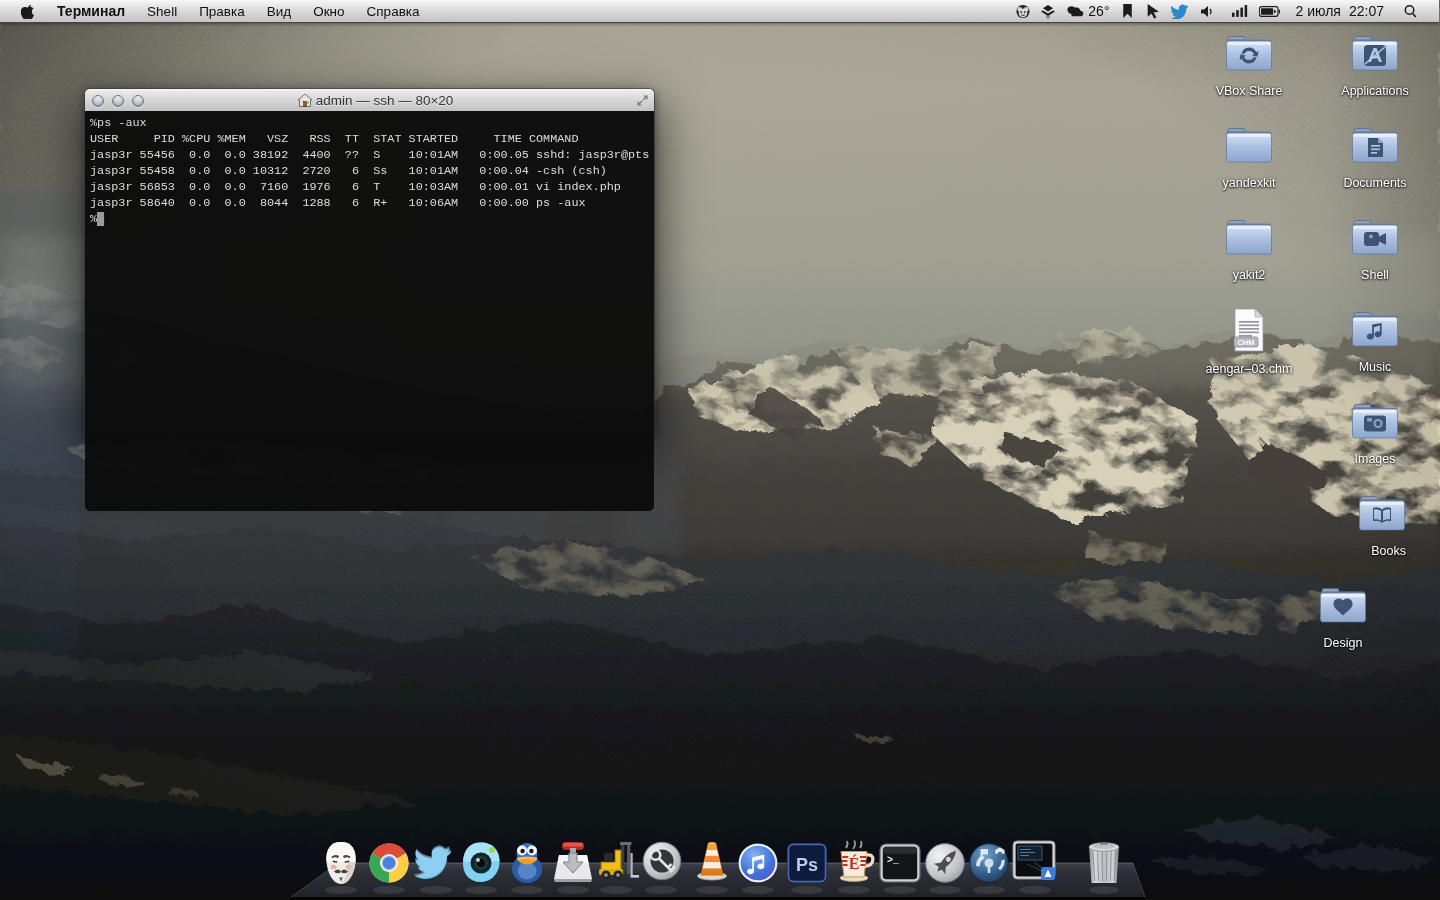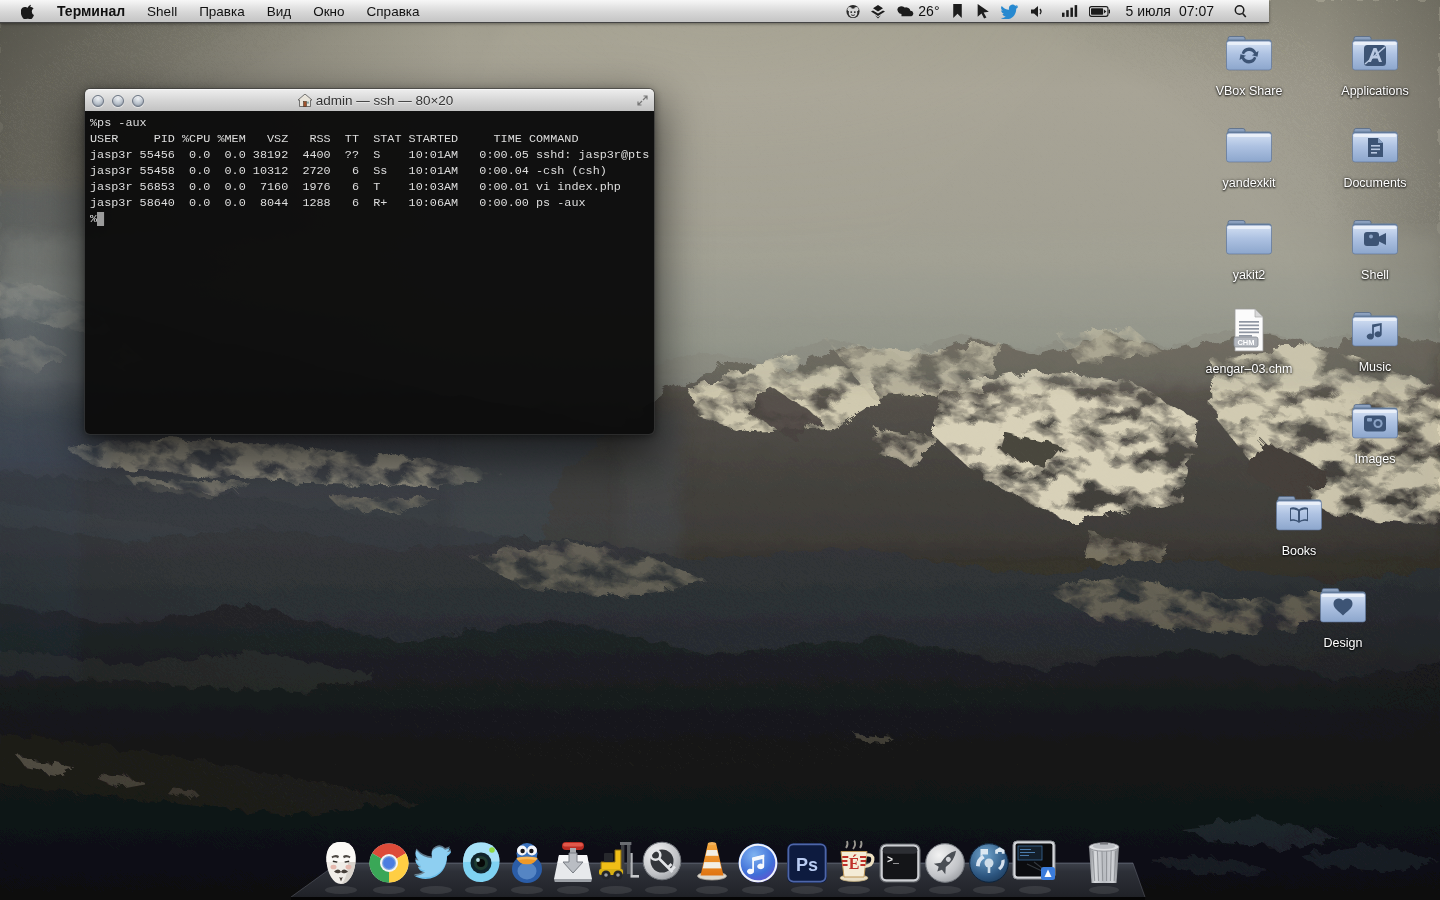--- a/index.html
+++ b/index.html
@@ -1,39 +1,39 @@
 <!DOCTYPE html>
 <html><head>
 <meta charset="utf-8">
 <style>
 html,body{margin:0;padding:0;width:1440px;height:900px;overflow:hidden;background:#222;}
 #screen{position:absolute;top:0;left:0;width:1440px;height:900px;font-family:"Liberation Sans",sans-serif;}
 #wall{position:absolute;top:0;left:0;}
 
-#menubar{position:absolute;top:0;left:0;width:1269px;height:22px;
+#menubar{position:absolute;top:0;left:0;width:1439px;height:22px;
  background:linear-gradient(#f7f7f7,#d7d7d7 55%,#c4c4c4);
  border-bottom:1px solid #444;box-shadow:0 1px 3px rgba(0,0,0,.4);
  display:flex;align-items:center;font-size:13.5px;color:#111;}
 #menubar .app{font-weight:bold;}
 #menubar .mi{margin:0 11px;white-space:nowrap;}
 #menubar .right{margin-left:auto;display:flex;align-items:center;justify-content:center;}
 #menubar .ri{display:flex;align-items:center;margin:0;white-space:nowrap;}
 
 #term{position:absolute;left:85px;top:89px;width:569px;height:345px;
  border-radius:5px;box-shadow:0 0 0 1px rgba(55,55,55,.6), 0 18px 45px 8px rgba(0,0,0,0.55), 0 2px 10px rgba(0,0,0,0.5);}
 #termtitle{height:22px;border-radius:5px 5px 0 0;
  background:linear-gradient(#ececec,#d8d8d8 45%,#c2c2c2);
  border-top:1px solid #f6f6f6;box-sizing:border-box;
  position:relative;}
 .tl{position:absolute;top:5px;width:12px;height:12px;border-radius:50%;
  background:radial-gradient(circle at 50% 28%,#edf0f3 0%,#c3cbd4 45%,#8d99a6 100%);border:0.5px solid #6c7684;box-sizing:border-box;
  box-shadow:inset 0 1px 1px rgba(255,255,255,.8), 0 1px 1px rgba(255,255,255,.6), inset 0 0 1px #667;}
 #termtitle .txt{position:absolute;top:3px;left:12px;right:0;text-align:center;
  font-size:13.5px;color:#333;text-shadow:0 1px 0 rgba(255,255,255,.5);}
-#termbody{height:323px;background:rgba(11,11,11,0.97);border-radius:0 0 5px 5px;
+#termbody{height:400px;background:rgba(11,11,11,0.97);border-radius:0 0 5px 5px;
  box-sizing:border-box;padding:4px 0 0 5px;}
 #termbody pre{margin:0;font-family:"Liberation Mono",monospace;font-size:11.8px;
  line-height:16px;color:#dedede;letter-spacing:0px;}
 .cursor{background:#9b9b9b;color:#9b9b9b;}
 
 .dicon{position:absolute;width:110px;text-align:center;}
 .dicon .lbl{margin-top:8px;font-size:12.5px;color:#fff;
  text-shadow:0 1px 2px rgba(0,0,0,.9),0 0 3px rgba(0,0,0,.8);}
 
 #dock{position:absolute;left:0;top:820px;width:1440px;height:80px;}
@@ -272,22 +272,22 @@
           </svg>
         </span>
   <span class="ri" style="margin-left:11px;">
           <svg width="21" height="13" viewBox="0 0 26 13">
             <rect x="0.5" y="0.5" width="23" height="12" rx="2.5" fill="none" stroke="#1c1c1c" stroke-width="1.4"></rect>
             <rect x="24.5" y="4" width="1.8" height="5" rx="1" fill="#1c1c1c"></rect>
             <rect x="2.5" y="2.5" width="15" height="8" rx="1" fill="#1c1c1c"></rect>
             <path d="M18.5 4 l3 2.5 -3 2.5 z" fill="#1c1c1c"></path>
           </svg>
         </span>
-  <span class="ri" style="font-size:14px;margin-left:16px;">5 июля</span>
-  <span class="ri" style="font-size:14px;margin-left:8px;">07:07</span>
+  <span class="ri" style="font-size:14px;margin-left:16px;">2 июля</span>
+  <span class="ri" style="font-size:14px;margin-left:8px;">22:07</span>
   <span class="ri" style="margin-left:20px;">
           <svg width="13" height="14" viewBox="0 0 15 15">
             <circle cx="6.4" cy="6.4" r="4.9" fill="none" stroke="#1c1c1c" stroke-width="1.7"></circle>
             <line x1="10" y1="10.4" x2="13.6" y2="14.4" stroke="#1c1c1c" stroke-width="1.9"></line>
           </svg>
         </span>
  </div>
 </div>
 <div id="term">
  <div id="termtitle">
@@ -388,21 +388,21 @@
       </svg>
  <div class="lbl">Music</div></div>
 <div class="dicon" style="left:1320px;top:403px;"><svg width="48" height="37" viewBox="0 0 48 37">
         <use href="#folderbase"></use>
         <rect x="13" y="12.5" width="22" height="16" rx="3" fill="#3d5475"></rect>
         <circle cx="27" cy="20.5" r="4.6" fill="#8aa2c4"></circle>
         <circle cx="27" cy="20.5" r="2.5" fill="#3d5475"></circle>
         <rect x="16" y="15" width="5" height="3.4" rx="1" fill="#8aa2c4"></rect>
       </svg>
  <div class="lbl">Images</div></div>
-<div class="dicon" style="left:1244px;top:495px;"><svg width="48" height="37" viewBox="0 0 48 37">
+<div class="dicon" style="left:1296px;top:495px;text-align:right;"><svg width="48" height="37" viewBox="0 0 48 37">
         <use href="#folderbase"></use>
         <path d="M24 14.5 c-2.5-2.2-6-2.7-9-1.6 v13.4 c3-1.1 6.5-.6 9 1.6 c2.5-2.2 6-2.7 9-1.6 V12.9 c-3-1.1-6.5-.6-9 1.6 z M23 25.8 c-2-1.3-4.6-1.8-7-1.4 V14.6 c2.4-.4 5 .1 7 1.4 z M32 24.4 c-2.4-.4-5 .1-7 1.4 V16 c2-1.3 4.6-1.8 7-1.4 z" fill="#3d5475"></path>
       </svg>
  <div class="lbl">Books</div></div>
 <div class="dicon" style="left:1288px;top:587px;"><svg width="48" height="37" viewBox="0 0 48 37">
         <use href="#folderbase"></use>
         <path d="M24 28.5 C20 24.5 14.5 21.5 14.5 16.8 a5.3 5.3 0 0 1 9.5-3.2 a5.3 5.3 0 0 1 9.5 3.2 C33.5 21.5 28 24.5 24 28.5 z" fill="#3d5475"></path>
       </svg>
  <div class="lbl">Design</div></div>
 <div id="dock">

